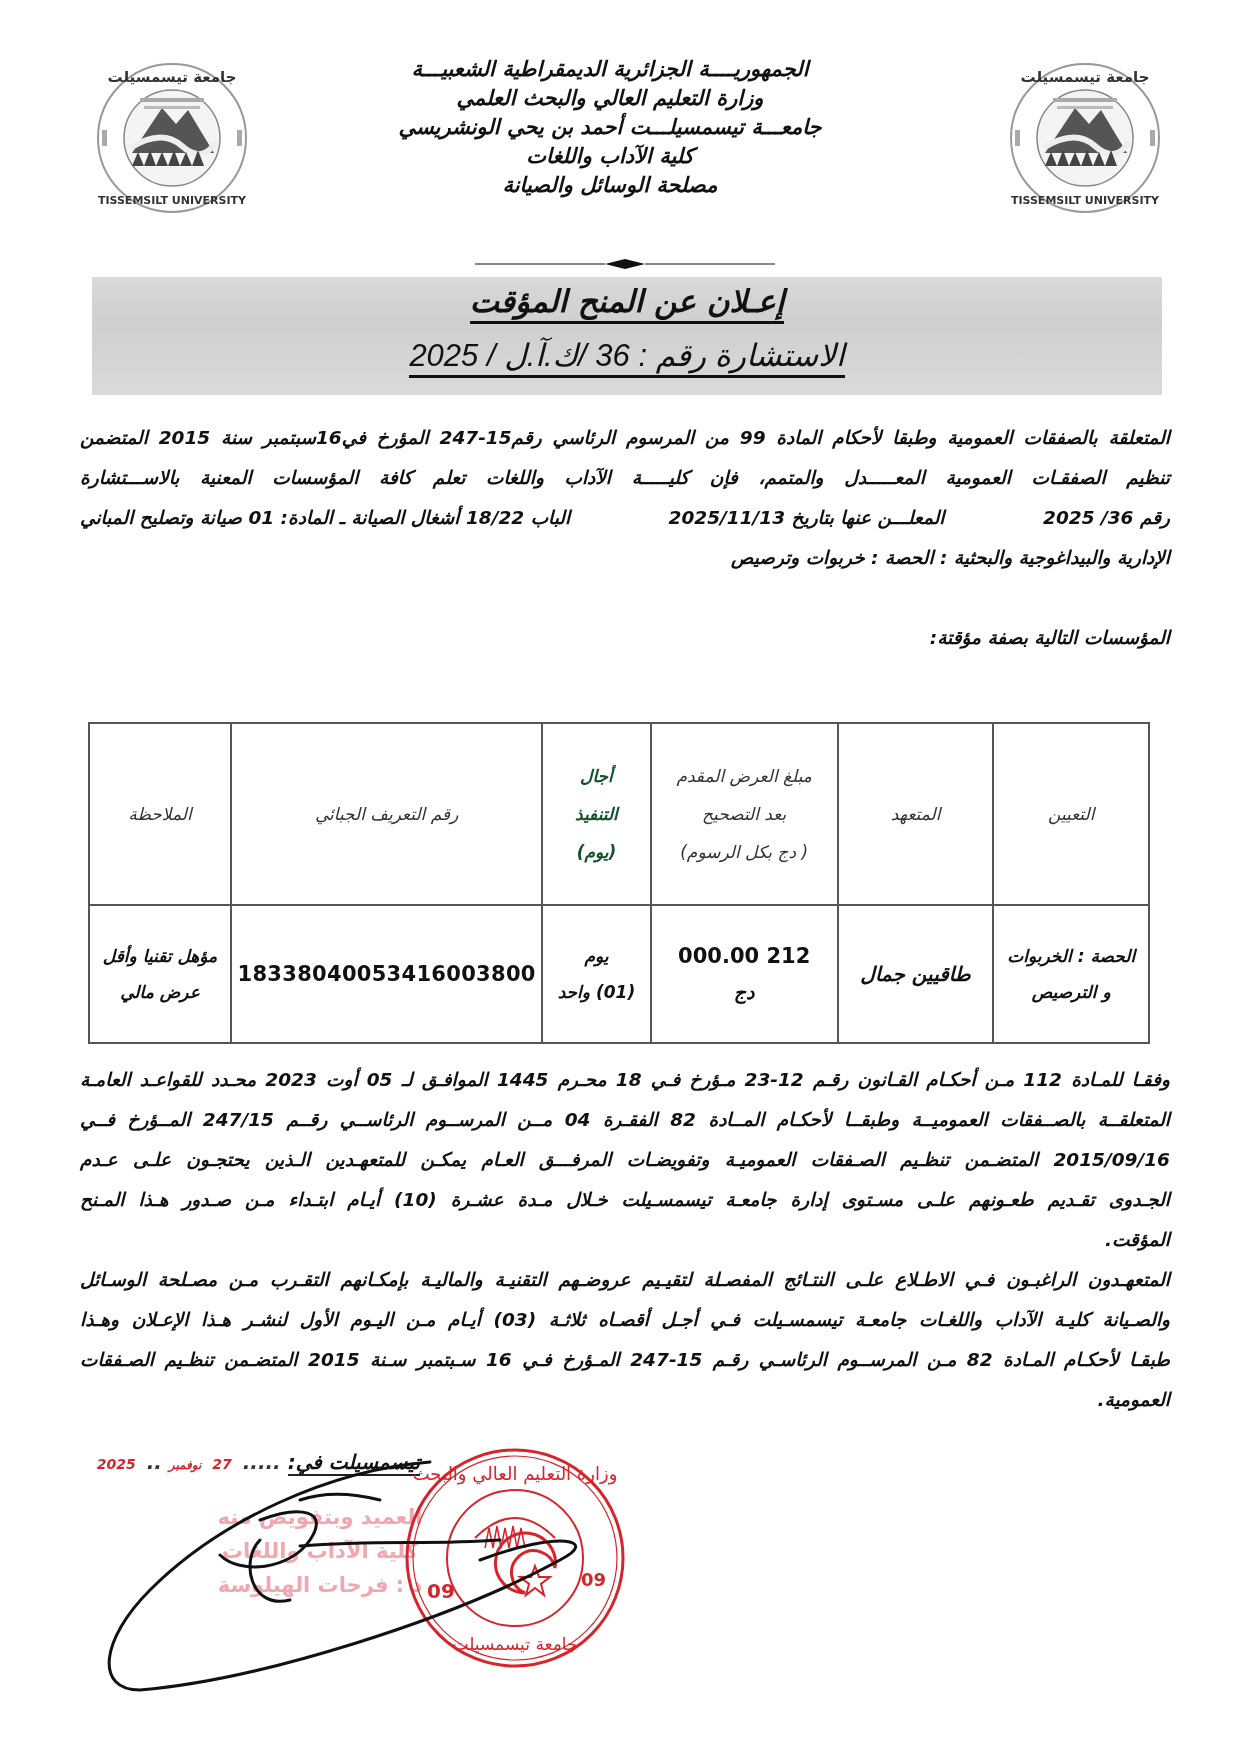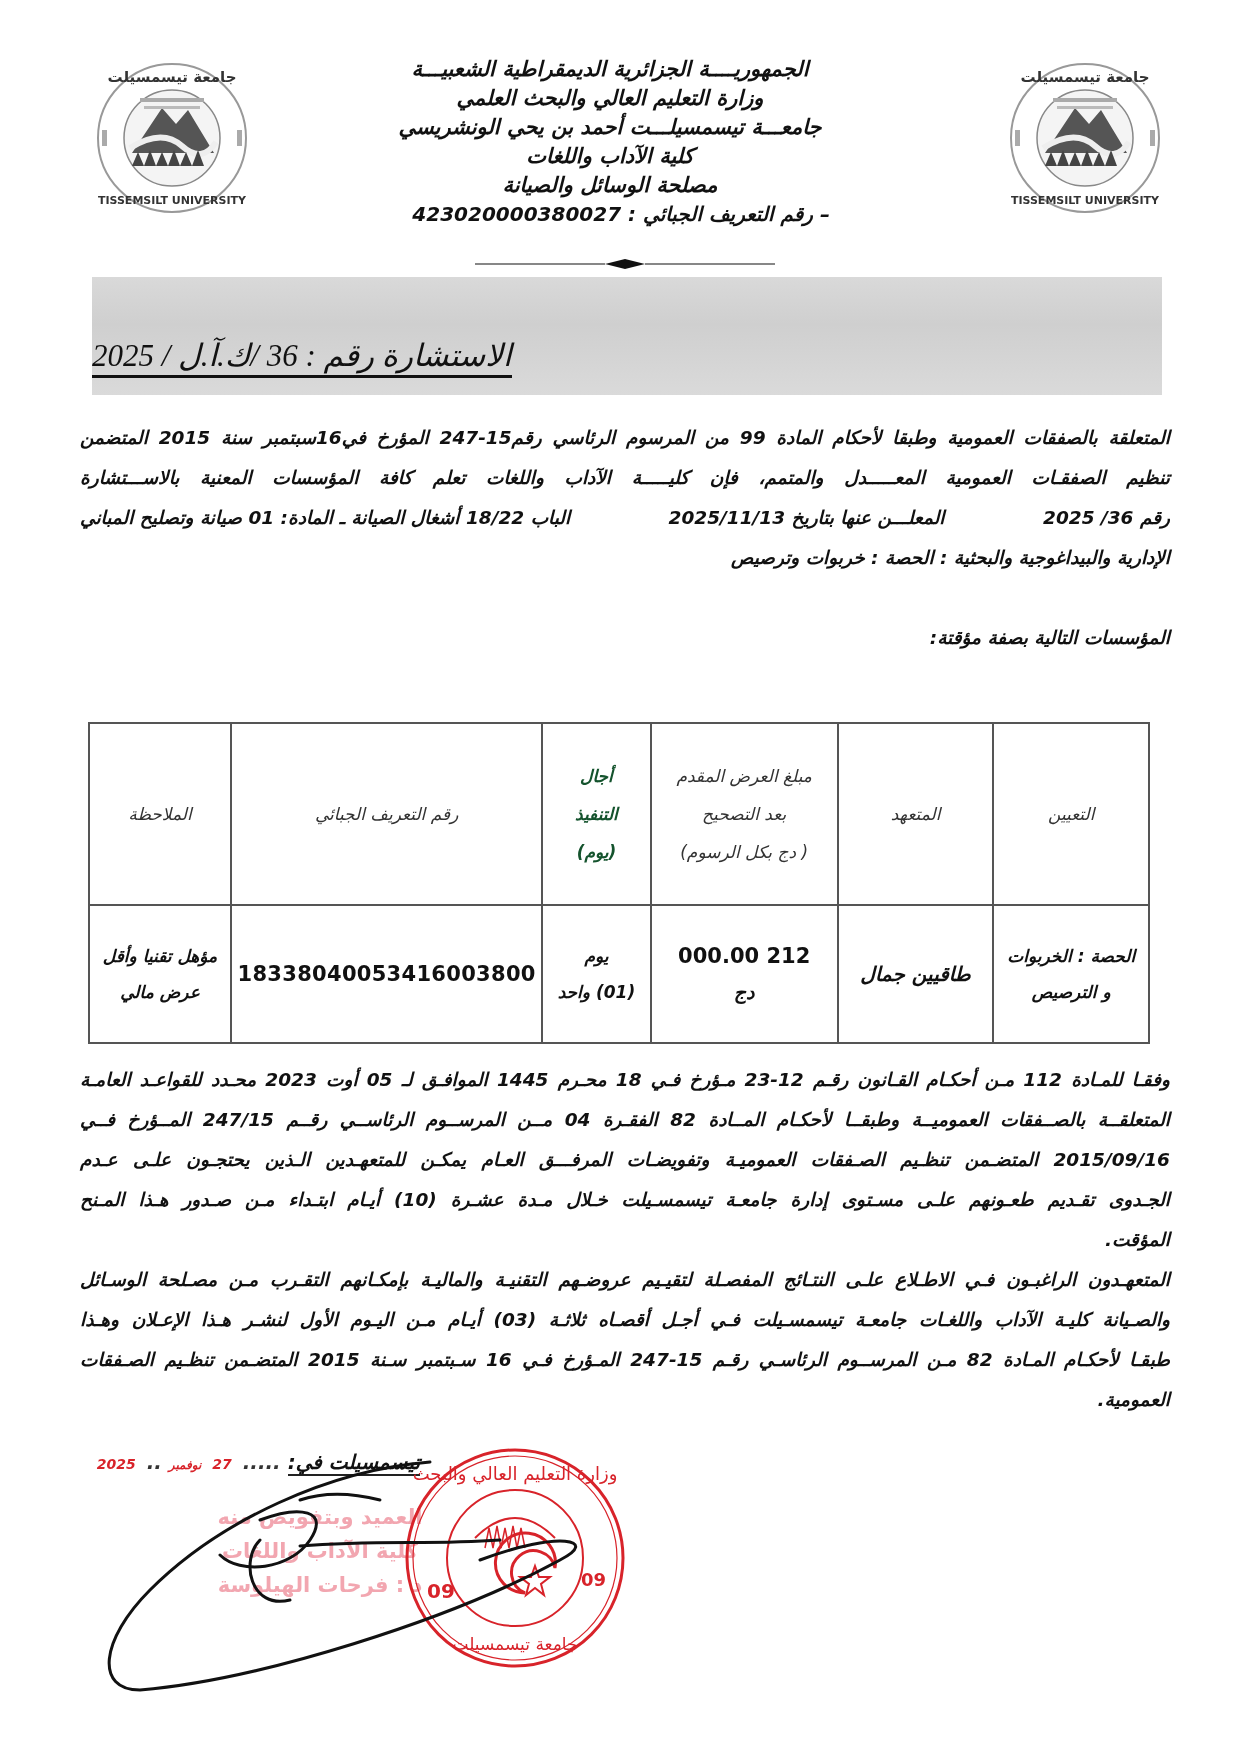--- a/index.html
+++ b/index.html
@@ -27,22 +27,22 @@
       position: absolute; left: 92px; top: 277px; width: 1070px; height: 118px;
       background: linear-gradient(180deg, #d9d9d9 0%, #cfcfcf 40%, #dadada 100%);
     }
     .title-1 {
       position: absolute; left: 0; right: 0; top: 6px; text-align: center;
       direction: rtl; font-family: "DejaVu Serif", serif; font-weight: bold; font-style: italic;
       font-size: 31px;
     }
     .title-1 span, .title-2 span { border-bottom: 3px solid #111; padding-bottom: 2px; }
     .title-2 {
-      position: absolute; left: 0; right: 0; top: 60px; text-align: left;
-      direction: rtl; font-family: Liberation Serif, serif; font-style: italic;
+      position: absolute; left: 0; right: 0; top: 60px; text-align: center;
+      direction: rtl; font-family: Liberation Sans, sans-serif; font-style: italic;
       font-size: 31px;
     }
     .para {
       position: absolute; left: 80px; width: 1090px; direction: rtl; text-align: justify;
       font-weight: bold; font-style: italic; font-size: 18.5px; color: #111;
       font-family: "DejaVu Sans", sans-serif;
     }
     .para .ln { height: 40px; line-height: 40px; white-space: nowrap; text-align-last: justify; }
     .para .ln.last { text-align-last: right; }
     .para .ln.split { display: flex; justify-content: space-between; }
@@ -101,33 +101,30 @@
   <rect x="10" y="72" width="5" height="16" fill="#aaa"></rect>
   <rect x="145" y="72" width="5" height="16" fill="#aaa"></rect>
 </svg>
 
 <div class="header-block">
   <div>الجمهوريــــة الجزائرية الديمقراطية الشعبيـــة</div>
   <div>وزارة التعليم العالي والبحث العلمي</div>
   <div>جامعـــة تيسمسيلـــت أحمد بن يحي الونشريسي</div>
   <div>كلية الآداب واللغات</div>
   <div>مصلحة الوسائل والصيانة</div>
-  <div class="tax-line">
-    <span>– رقم التعريف الجبائي :</span>
-    <span>423020000380027</span>
-  </div>
 </div>
 
 <svg class="divider" viewBox="0 0 300 10">
   <line x1="0" y1="5" x2="130" y2="5" stroke="#111" stroke-width="1.2"></line>
   <polygon points="130,5 150,0 170,5 150,10" fill="#111"></polygon>
   <line x1="170" y1="5" x2="300" y2="5" stroke="#111" stroke-width="1.2"></line>
 </svg>
 
 <div class="title-band">
+  <div class="title-1"><span>إعـلان عن المنح المؤقت</span></div>
   <div class="title-2"><span>الاستشارة رقم : 36 /ك.آ.ل / 2025</span></div>
 </div>
 
 <div class="para" style="top: 418px;">
   <div class="ln">المتعلقة بالصفقات العمومية وطبقا لأحكام المادة 99 من المرسوم الرئاسي رقم15-247 المؤرخ في16سبتمبر سنة 2015 المتضمن</div>
   <div class="ln">تنظيم الصفقـات العمومية المعـــــدل والمتمم، فإن كليـــــة الآداب واللغات تعلم كافة المؤسسات المعنية بالاســـتشارة</div>
   <div class="ln split">
     <span>رقم 36/ 2025</span>
     <span>المعلـــن عنها بتاريخ 2025/11/13</span>
     <span>الباب 18/22 أشغال الصيانة ـ المادة: 01 صيانة وتصليح المباني</span>

